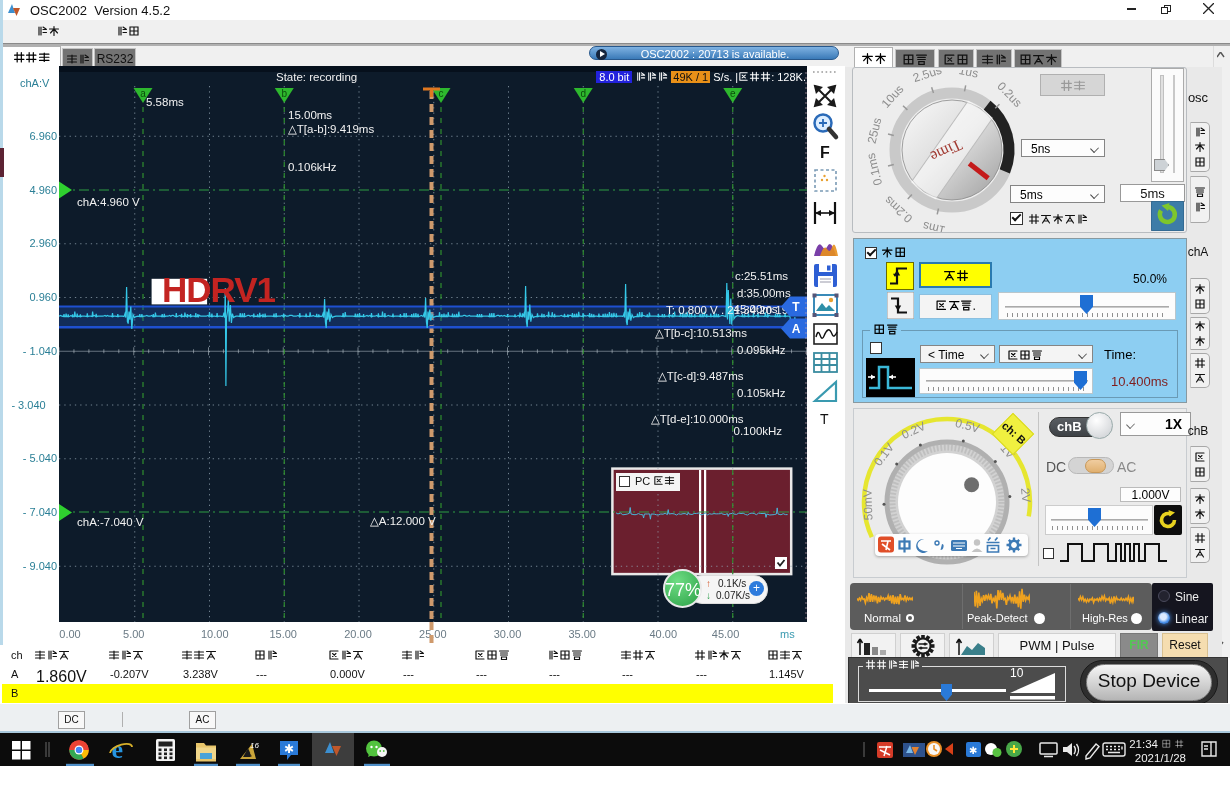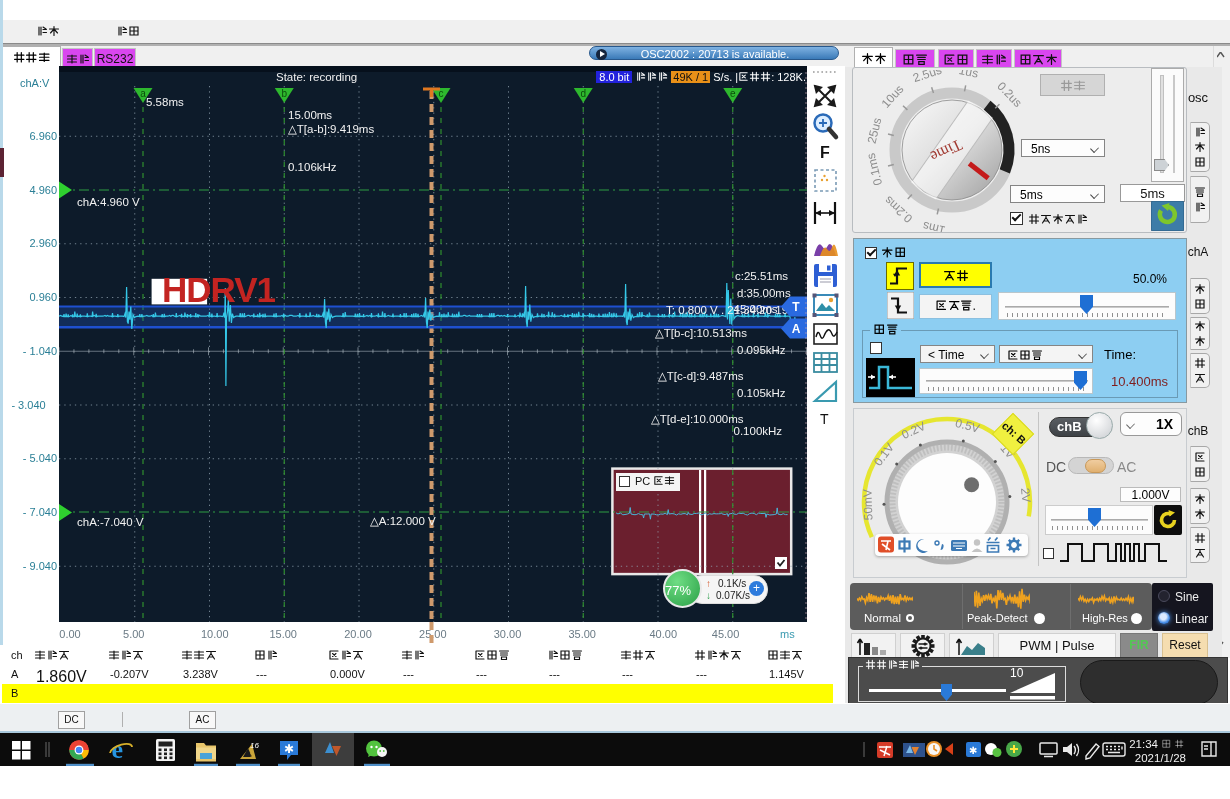--- a/index.html
+++ b/index.html
@@ -2,21 +2,21 @@
 <html><head><meta charset="utf-8"><style>
 *{margin:0;padding:0;box-sizing:border-box}
 body{font-family:"Liberation Sans",sans-serif;width:1230px;height:799px;overflow:hidden;background:#fff}
 #w{position:relative;width:1230px;height:799px;background:#fff}
 .a{position:absolute}
 .cj{display:inline-block;width:1em;height:1em;vertical-align:-0.13em;stroke:currentColor;fill:none;stroke-width:2.3;stroke-linecap:round}
 .tc{color:#2a7f96}
 .thumbd{position:absolute;width:13px;height:19px;background:#1e6fd4;clip-path:polygon(0 0,100% 0,100% 62%,50% 100%,0 62%)}
 .vtab{position:absolute;background:#f1f1f1;border:1px solid #a8a8a8;border-left:1px solid #c8c8c8;border-radius:0 5px 5px 0;font-size:12px;color:#111;display:flex;flex-direction:column;align-items:center;justify-content:center;line-height:13px}
 .seltab{position:absolute;background:#fff;border:1px solid #b0b0b0;border-bottom:none;font-size:12px;color:#000;text-align:center}
-.untab{position:absolute;background:#d946ef;border:1px solid #c4c4c4;border-bottom:none;font-size:12px;color:#111;text-align:center}
+.untab{position:absolute;background:#737373;border:1px solid #c4c4c4;border-bottom:none;font-size:12px;color:#111;text-align:center}
 .dd{position:absolute;background:#fdfdfd;border:1px solid #858585;font-size:12px;color:#000}
 .dd .ar{position:absolute;right:6px;top:50%;margin-top:-3px;width:7px;height:7px;border-left:1.6px solid #444;border-bottom:1.6px solid #444;transform:rotate(-45deg) scale(1,.8)}
 .cb{position:absolute;background:#fff;border:1.5px solid #333}
 .ck{position:absolute;width:9px;height:5px;border-left:2px solid #111;border-bottom:2px solid #111;transform:rotate(-45deg)}
 .sliderbox{position:absolute;background:#fcfcfc;border:1px solid #b9c6cc}
 .groove{position:absolute;height:2px;background:#c9c9c9;border-top:1px solid #aaa}
 .ticks{position:absolute;height:4px;background-image:repeating-linear-gradient(90deg,#909090 0 1px,transparent 1px 5px)}
 </style></head><body>
 <div id="w">
 <svg width="0" height="0" style="position:absolute">
@@ -41,20 +41,33 @@
         </symbol>
 <symbol id="g6" viewBox="0 0 24 24">
           <path d="M12 3v18 M3 8h18 M12 8l-7 8 M12 8l7 8"></path>
         </symbol>
 <symbol id="g7" viewBox="0 0 24 24">
           <path d="M6 4v16 M10 4v16 M14 9h7 M14 15h7 M14 4l6 4"></path>
         </symbol>
 </defs>
     </svg>
 
+<div class="a" style="left:0;top:0;width:1230px;height:20px;background:#fff">
+ <svg class="a" style="left:7px;top:3px" width="15" height="14" viewBox="0 0 15 14">
+   <path d="M1 10 L5 1 L8 10 Z" fill="#3c8fd0"></path>
+        <path d="M6 5 L13 5 L9.5 13 Z" fill="#c0572a"></path>
+ </svg>
+ <div class="a" style="left:30px;top:3px;font-size:13px;color:#111">OSC2002&nbsp; Version 4.5.2</div>
+ <div class="a" style="left:1127px;top:8px;width:9px;height:2px;background:#222"></div>
+ <div class="a" style="left:1164px;top:5px;width:7px;height:7px;border:1.3px solid #222;background:#fff"></div>
+ <div class="a" style="left:1161px;top:7px;width:7px;height:7px;border:1.3px solid #222;background:#fff"></div>
+ <svg class="a" style="left:1203px;top:3px" width="11" height="11">
+        <path d="M0 0 L11 11 M11 0 L0 11" stroke="#222" stroke-width="1.3"></path>
+      </svg>
+</div>
 <div class="a" style="left:0;top:20px;width:1230px;height:23px;background:#f0f0f0"></div>
 <div class="a" style="left:36px;top:24px;font-size:12px;color:#111"><svg class="cj " viewBox="0 0 24 24">
         <use href="#g7"></use>
       </svg><svg class="cj " viewBox="0 0 24 24">
         <use href="#g6"></use>
       </svg></div>
 <div class="a" style="left:116px;top:24px;font-size:12px;color:#111"><svg class="cj " viewBox="0 0 24 24">
         <use href="#g7"></use>
       </svg><svg class="cj " viewBox="0 0 24 24">
         <use href="#g1"></use>
@@ -235,21 +248,21 @@
       <line x1="2.5" y1="0" x2="2.5" y2="23" stroke="#cf9a6c" stroke-width="4" stroke-dasharray="8 5"></line>
     </svg>
 <div class="a" style="left:616px;top:473px;width:64px;height:18px;background:#f4f4f4"></div>
 <div class="a cb" style="left:619px;top:476px;width:11px;height:11px;border-width:1px"></div>
 <div class="a" style="left:635px;top:475px;font-size:11px;color:#111">PC <svg class="cj " viewBox="0 0 24 24">
         <use href="#g3"></use>
       </svg><svg class="cj " viewBox="0 0 24 24">
         <use href="#g0"></use>
       </svg></div>
 <div class="a" style="left:688px;top:575px;width:80px;height:29px;background:#f5f5f5;border:1px solid #ddd;border-radius:14px"></div>
-<div class="a" style="left:663px;top:569px;width:39px;height:39px;border-radius:50%;background:radial-gradient(circle at 35% 30%,#6fdd84,#2aa046);border:2.5px solid #e9e9e9;color:#fff;font-size:13px;text-align:left;line-height:39px">77%</div>
+<div class="a" style="left:663px;top:569px;width:39px;height:39px;border-radius:50%;background:radial-gradient(circle at 35% 30%,#6fdd84,#2aa046);border:2.5px solid #e9e9e9;color:#fff;font-size:18px;text-align:right;line-height:39px">77%</div>
 <div class="a" style="left:706px;top:578px;font-size:10px;color:#d4572a">↑</div>
 <div class="a" style="left:718px;top:578px;font-size:10px;color:#222">0.1K/s</div>
 <div class="a" style="left:706px;top:590px;font-size:10px;color:#2a9e4a">↓</div>
 <div class="a" style="left:716px;top:590px;font-size:10px;color:#222">0.07K/s</div>
 <div class="a" style="left:749px;top:581px;width:15px;height:15px;border-radius:50%;background:#2d7bdc;color:#fff;font-size:12px;text-align:center;line-height:14px">+</div>
 <div class="a" style="left:807px;top:66px;width:38px;height:579px;background:#fff"></div>
 <svg class="a" style="left:810px;top:68px" width="30" height="360" viewBox="0 0 30 360">
       <path d="M3 4h24" stroke="#999" stroke-width="1.6" stroke-dasharray="1.6 2.6"></path>
       <g stroke="#1a1a1a" stroke-width="2" fill="#1a1a1a">
         <path d="M8 35 L22 21 M8 21 L22 35" fill="none"></path>
@@ -525,21 +538,21 @@
 <g transform="translate(137,9)">
         <circle r="4.2" fill="none" stroke="#3d7ab5" stroke-width="2.6"></circle>
         <g stroke="#3d7ab5" stroke-width="2.4">
 <path d="M0 -7.5 v3 M0 7.5 v-3 M-7.5 0 h3 M7.5 0 h-3 M-5.2 -5.2 l2 2 M5.2 5.2 l-2 -2 M-5.2 5.2 l2 -2 M5.2 -5.2 l-2 2"></path>
         </g>
       </g>
 </svg>
 <div class="a" style="left:1049px;top:417px;width:63px;height:20px;border-radius:10px;background:linear-gradient(#5a5e63,#3e4246);border:1px solid #333"></div>
 <div class="a" style="left:1057px;top:419px;font-size:13px;font-weight:bold;color:#fff">chB</div>
 <div class="a" style="left:1086px;top:412px;width:27px;height:27px;border-radius:50%;background:radial-gradient(circle at 38% 30%,#ffffff,#c9ccd0);border:1px solid #9aa"></div>
-<div class="a" style="left:1120px;top:412px;width:62px;height:24px;background:#fdfdfd;border:1px solid #999;border-radius:6px">
+<div class="a" style="left:1120px;top:412px;width:71px;height:24px;background:#fdfdfd;border:1px solid #999;border-radius:0">
 <span class="a" style="left:6px;top:8px;width:7px;height:7px;border-left:1.6px solid #666;border-bottom:1.6px solid #666;transform:rotate(-45deg) scale(1,.8)"></span>
 <span class="a" style="right:8px;top:3px;font-size:14px;font-weight:bold;color:#000">1X</span>
     </div>
 <div class="a" style="left:1046px;top:459px;font-size:14px;color:#555">DC</div>
 <div class="a" style="left:1068px;top:457px;width:46px;height:17px;border-radius:9px;background:#d4d4d4;border:1px solid #b8b8b8"></div>
 <div class="a" style="left:1085px;top:458.5px;width:21px;height:14px;border-radius:7px;background:linear-gradient(#f0cda0,#e0b070);border:1px solid #c89858"></div>
 <div class="a" style="left:1117px;top:459px;font-size:14px;color:#8a8a8a">AC</div>
 <div class="a" style="left:1120px;top:487px;width:61px;height:15px;background:#fdfdfd;border:1px solid #bbb;text-align:center;font-size:12px;color:#000">1.000V</div>
 <div class="sliderbox" style="left:1045px;top:505px;width:108px;height:30px;border:1px solid #ccc">
 <div class="groove" style="left:5px;top:13px;width:97px"></div>
@@ -656,20 +669,21 @@
         <use href="#g7"></use>
       </svg></div>
 <div class="a" style="left:869px;top:689px;width:137px;height:2.5px;background:#fff"></div>
 <div class="a" style="left:941px;top:684px;width:11px;height:17px;background:#2a7ad8;clip-path:polygon(0 0,100% 0,100% 62%,50% 100%,0 62%)"></div>
 <div class="a" style="left:1010px;top:666px;font-size:12px;color:#fff">10</div>
 <svg class="a" style="left:1008px;top:671px" width="50" height="29">
       <path d="M2 22 L47 22 L47 2 Z" fill="#fff"></path>
       <rect x="2" y="25" width="45" height="3.5" fill="#fff"></rect>
     </svg>
 <div class="a" style="left:1080px;top:660px;width:138px;height:45px;border-radius:23px;background:#2e2e2e;border:1px solid #1a1a1a"></div>
+<div class="a" style="left:1086px;top:664px;width:126px;height:37px;border-radius:19px;background:linear-gradient(#f5f5f5,#b5b5b5);border:1px solid #888;text-align:center;font-size:19px;color:#111;padding-top:5px">Stop Device</div>
 <div class="a" style="left:0;top:645px;width:845px;height:59px;background:#fff"></div>
 <div class="a" style="left:11px;top:649px;font-size:11px;color:#111">ch</div>
 <div class="a" style="left:34px;top:648px;font-size:12px;color:#111"><svg class="cj " viewBox="0 0 24 24">
         <use href="#g0"></use>
       </svg><svg class="cj " viewBox="0 0 24 24">
         <use href="#g7"></use>
       </svg><svg class="cj " viewBox="0 0 24 24">
         <use href="#g4"></use>
       </svg></div>
 <div class="a" style="left:108px;top:648px;font-size:12px;color:#111"><svg class="cj " viewBox="0 0 24 24">

